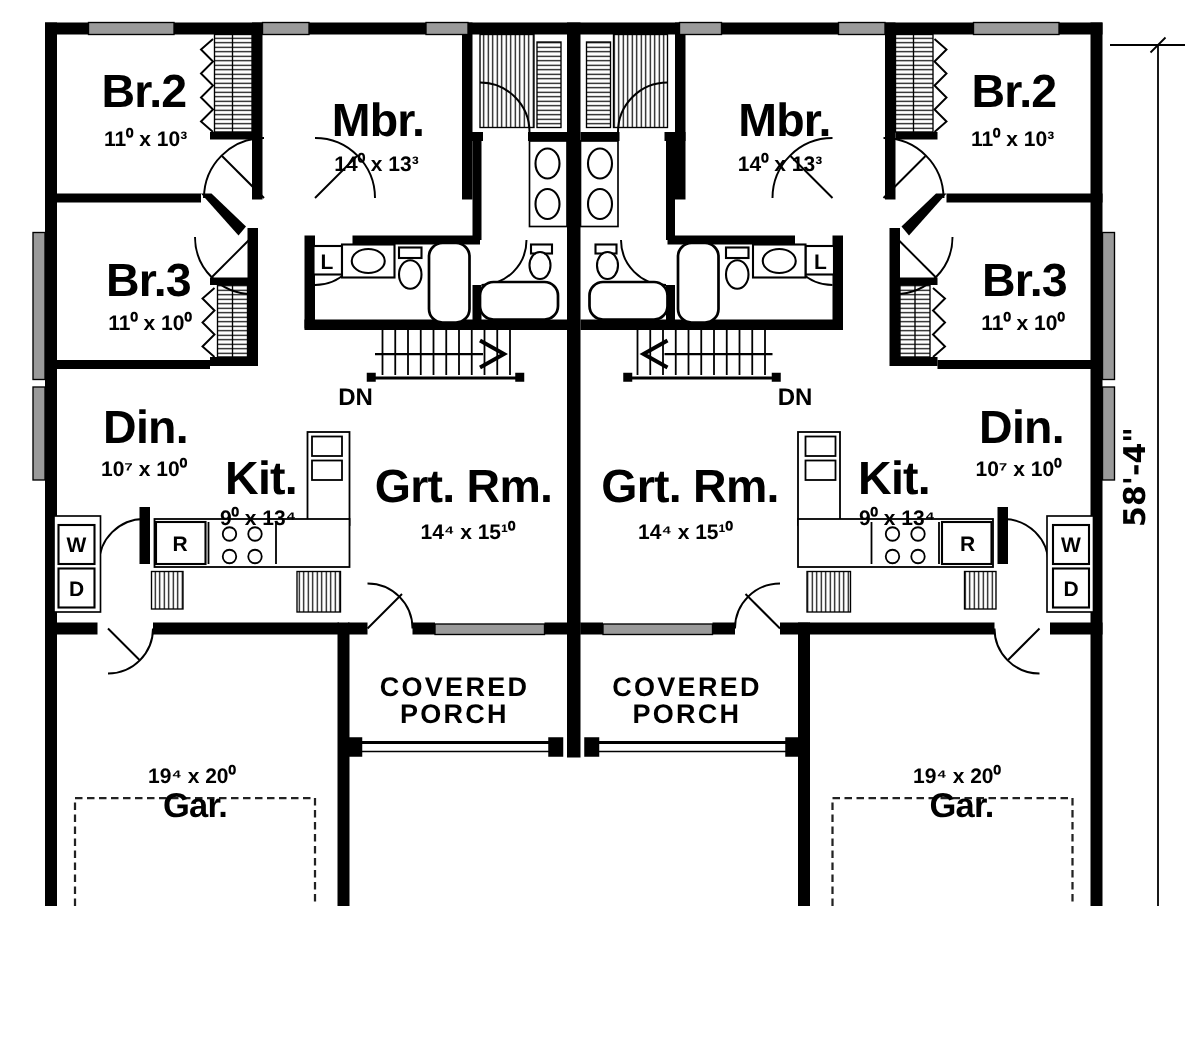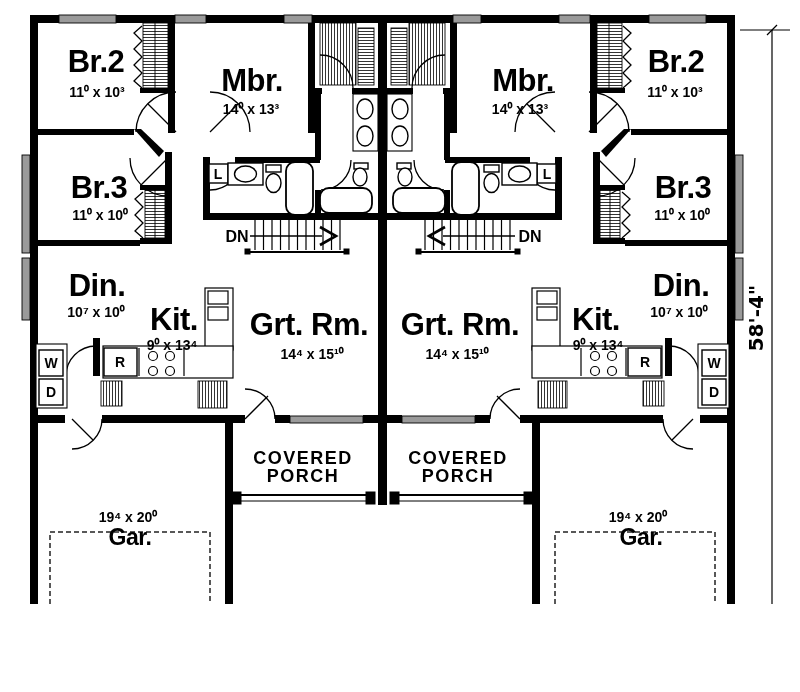--- a/index.html
+++ b/index.html
@@ -9,21 +9,21 @@
   }
   .plan svg{position:absolute;left:0;top:0;}
   .lbl{
     position:absolute;transform:translate(-50%,-50%);
     font-weight:bold;white-space:nowrap;color:#000;line-height:1;
   }
   .room{font-size:31px;letter-spacing:-0.5px;}
   .room-big{font-size:23px;letter-spacing:-0.5px;margin-top:48px;}
   .dim{font-size:14px;font-family:Liberation Sans, sans-serif;}
   .tag{font-size:14px;}
-  .dn{font-size:16px;}
+  .dn{font-size:16px;margin-top:29px;}
   .porch{font-size:18px;letter-spacing:1.5px;}
   .meas{font-size:20px;font-family:"DejaVu Sans","Liberation Sans",sans-serif;}
   .vert{transform:translate(-50%,-50%) rotate(-90deg);}
 </style>
 </head>
 <body>
 
 <div class="plan">
 
 <svg width="800" height="692" viewBox="0 0 800 692">

